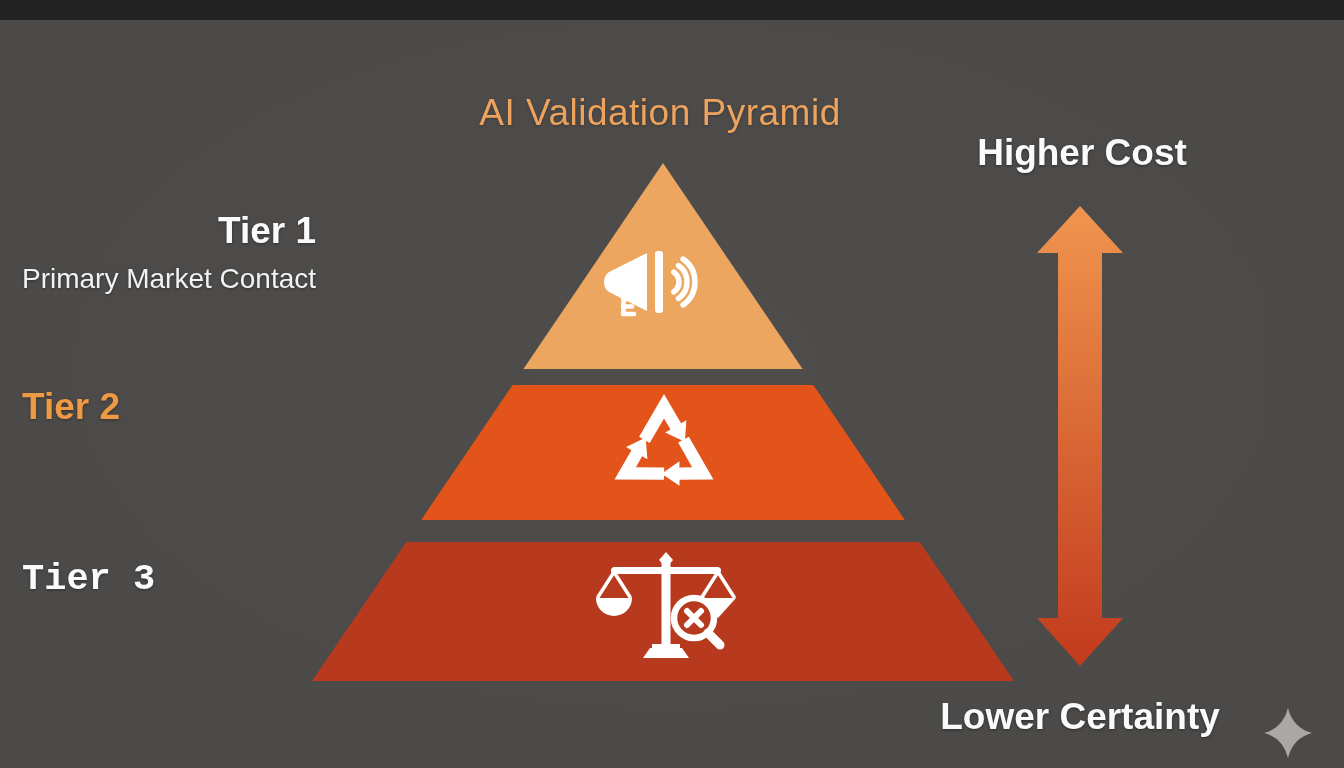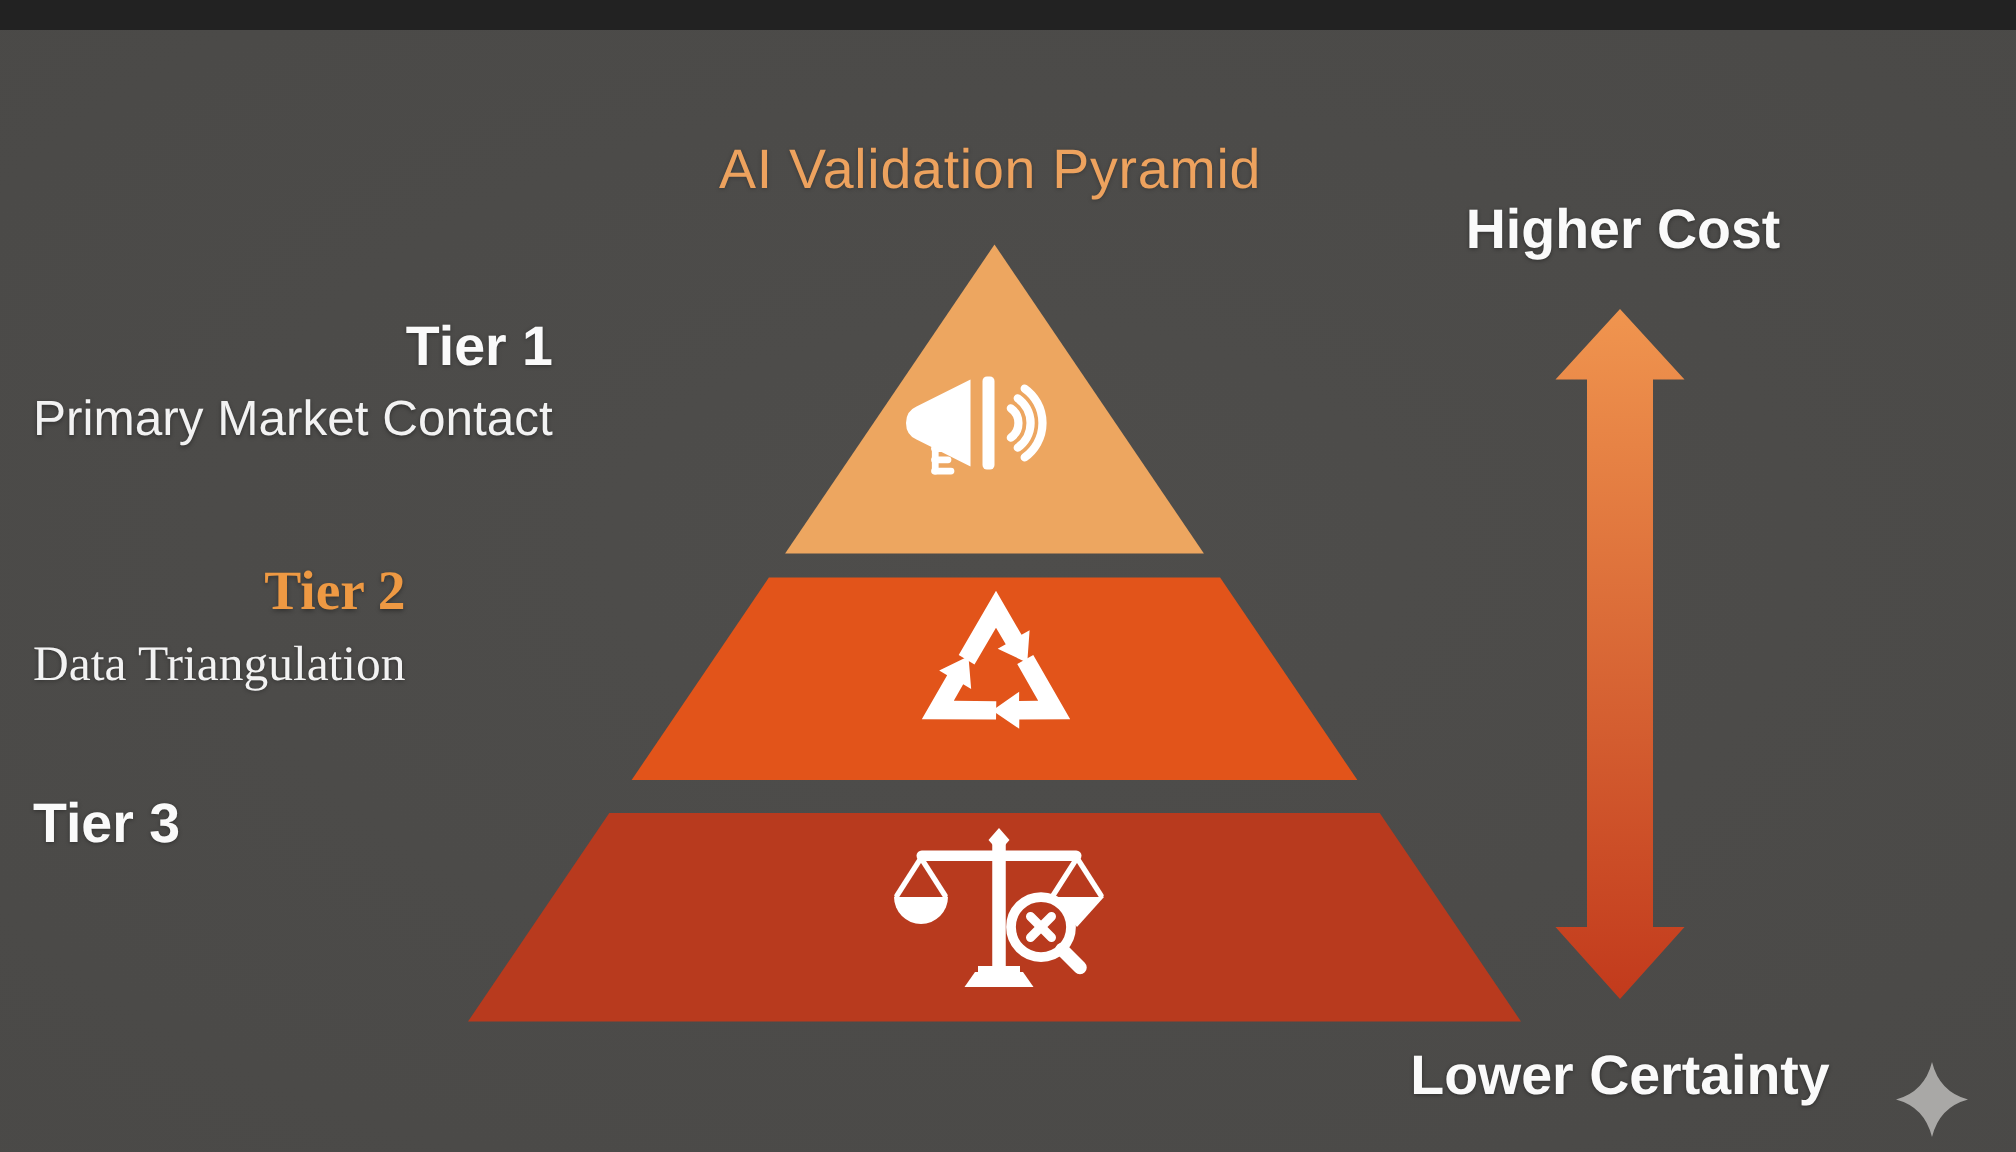--- a/index.html
+++ b/index.html
@@ -19,26 +19,26 @@
     text-shadow:0 1px 3px rgba(0,0,0,.25);
   }
   .tier-block{position:absolute;left:22px;color:#fff;}
   .tier-block .tier-label{
     font-size:37px;font-weight:700;line-height:46px;color:#FAFAFA;
     text-shadow:0 1px 3px rgba(0,0,0,.35);
     text-align:right;
   }
   .tier-block.accent .tier-label{color:#EE9943;}
   .tier-block .tier-name{
-    font-size:33px;font-weight:400;line-height:50px;color:#F2F2F2;
+    font-size:28px;font-weight:400;line-height:50px;color:#F2F2F2;
     text-shadow:0 1px 3px rgba(0,0,0,.35);
   }
   .tb-1{top:188px;}
-  .tb-2{top:352px;font-family:Liberation Serif, serif;}
-  .tb-3{top:506px;}
+  .tb-2{top:364px;}
+  .tb-3{top:536px;font-family:Liberation Mono, monospace;}
   .axis-label{
     position:absolute;color:#FAFAFA;font-weight:700;font-size:37px;
     text-shadow:0 1px 3px rgba(0,0,0,.4);white-space:nowrap;
   }
   .axis-top{left:932px;top:112px;width:300px;text-align:center;}
   .axis-bottom{left:905px;top:676px;width:350px;text-align:center;}
   svg.scene{position:absolute;left:0;top:0;}
 </style>
 </head>
 <body>
@@ -46,21 +46,20 @@
 <div class="stage">
 
   <div class="title">AI Validation Pyramid</div>
 
   <div class="tier-block tb-1">
     <div class="tier-label">Tier 1</div>
     <div class="tier-name">Primary Market Contact</div>
   </div>
   <div class="tier-block tb-2 accent">
     <div class="tier-label">Tier 2</div>
-    <div class="tier-name">Data Triangulation</div>
   </div>
   <div class="tier-block tb-3">
     <div class="tier-label">Tier 3</div>
   </div>
 
   <div class="axis-label axis-top">Higher Cost</div>
   <div class="axis-label axis-bottom">Lower Certainty</div>
 
   <svg class="scene" width="1344" height="768" viewBox="0 0 1344 768">
     <defs>

